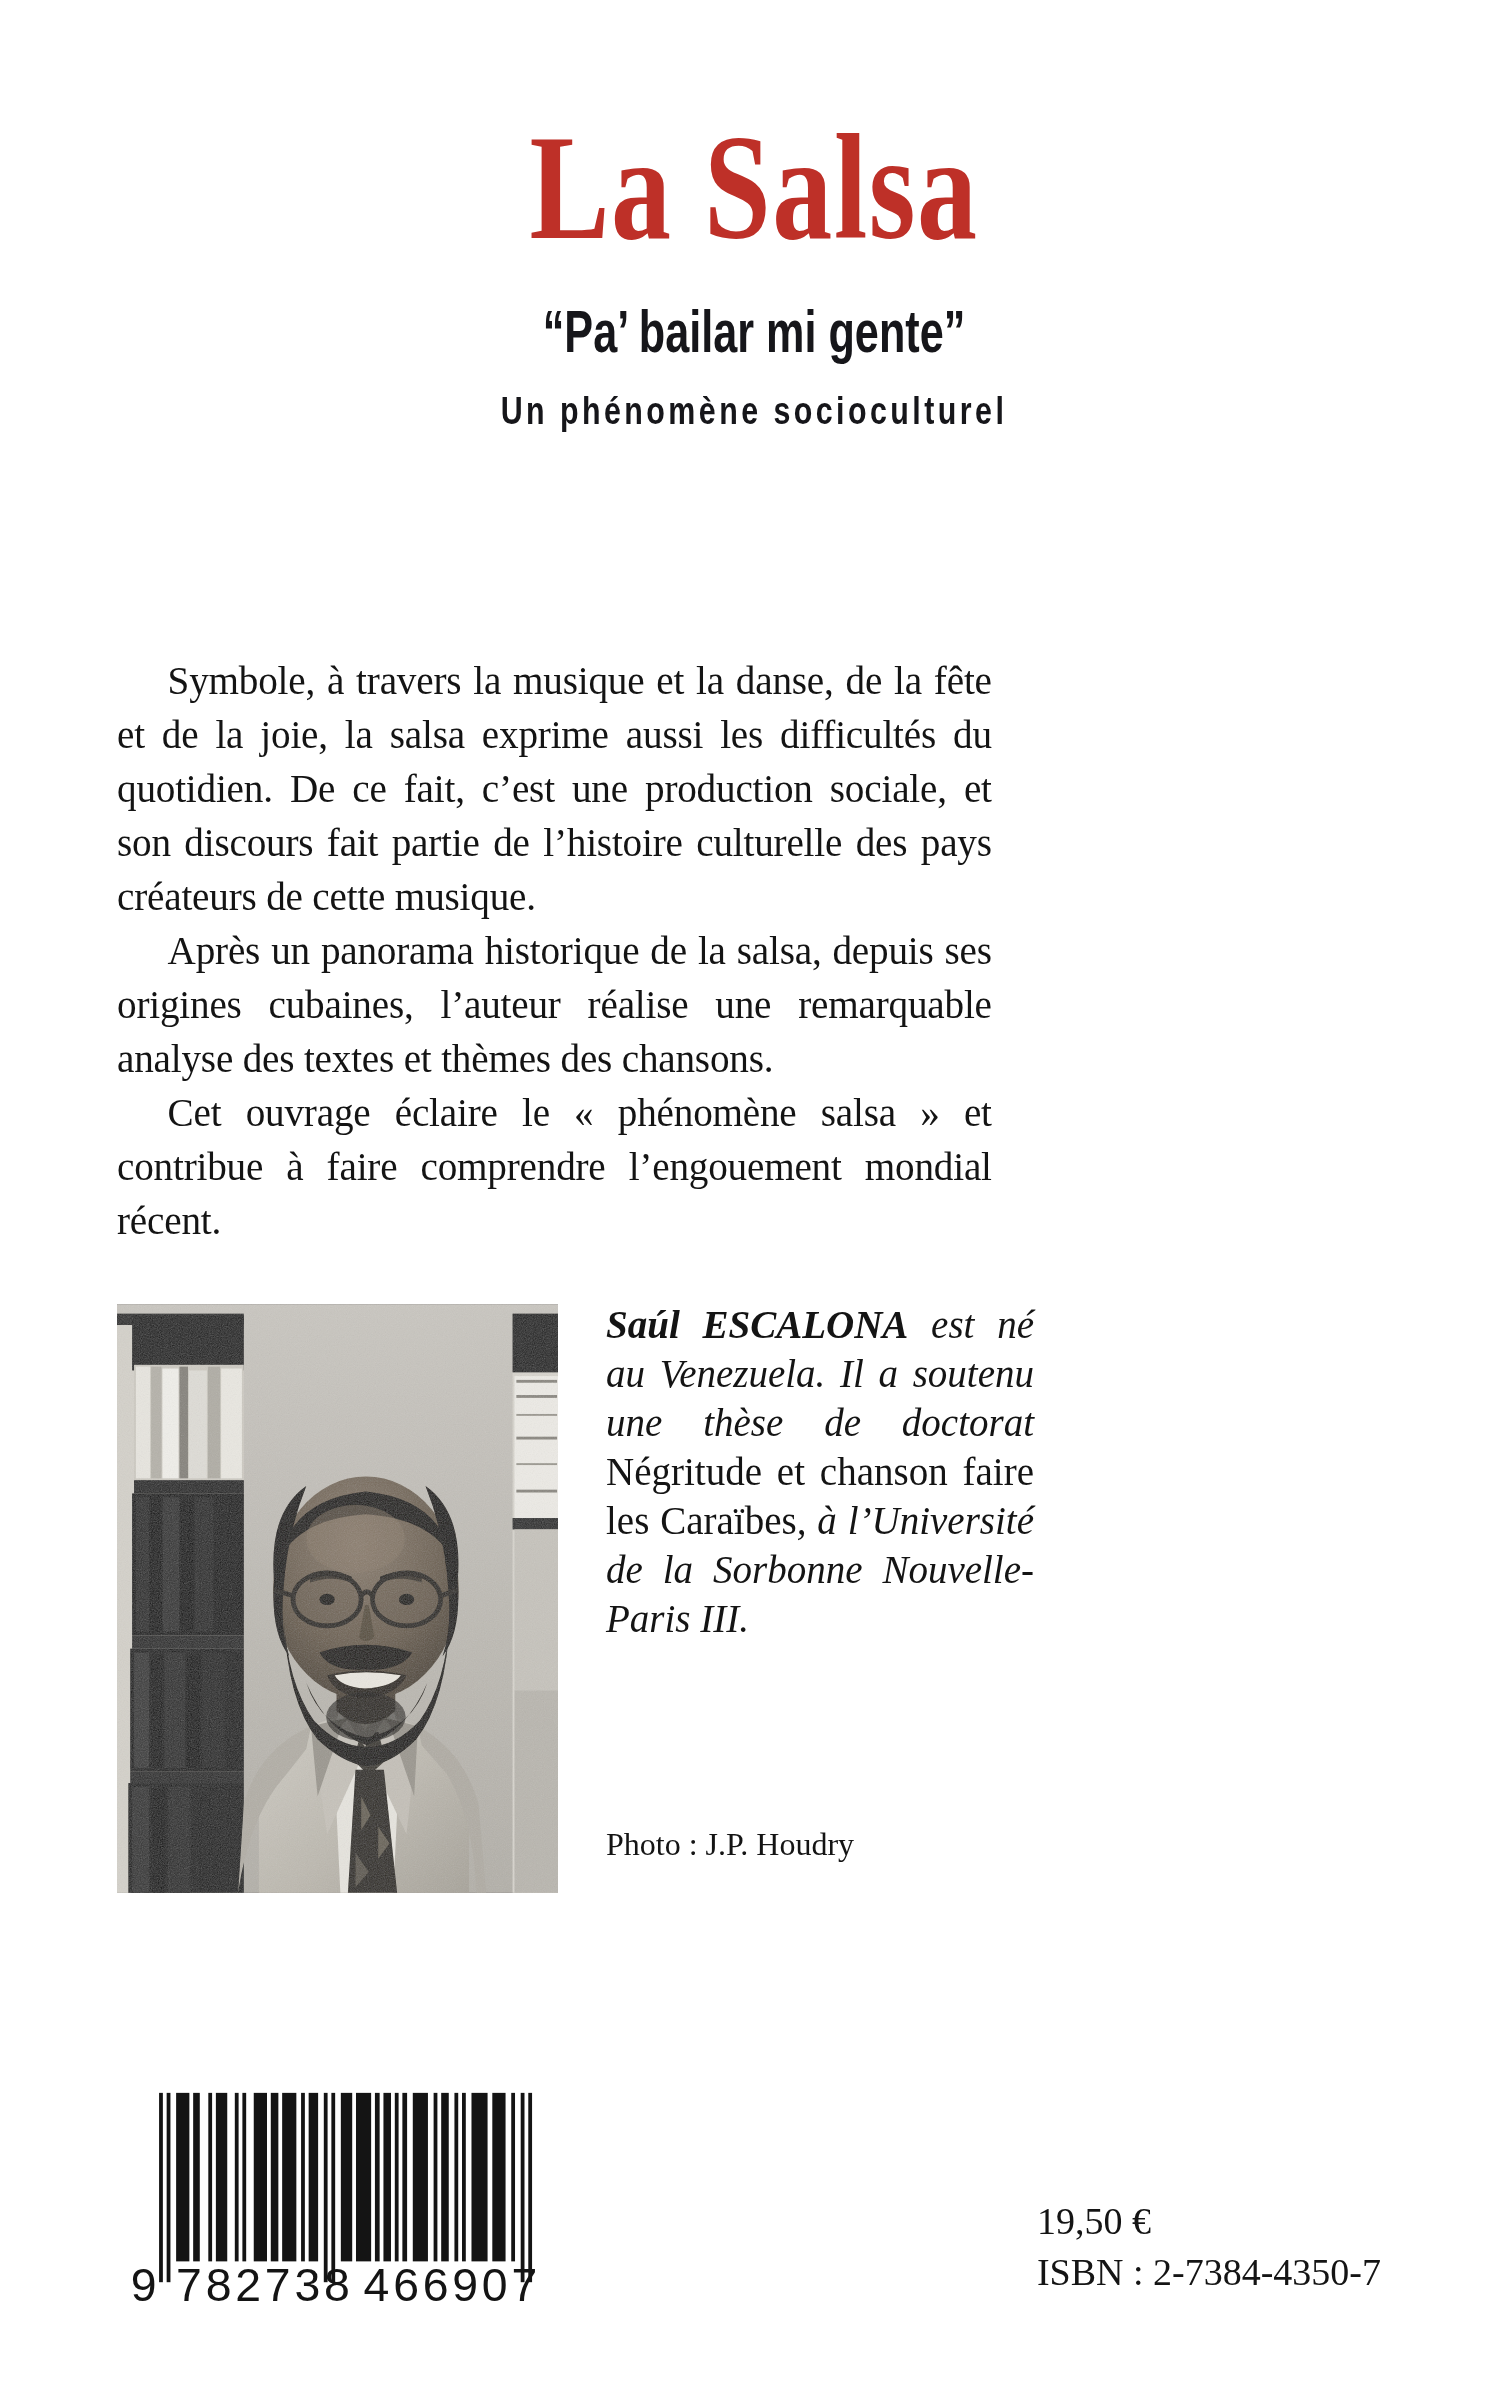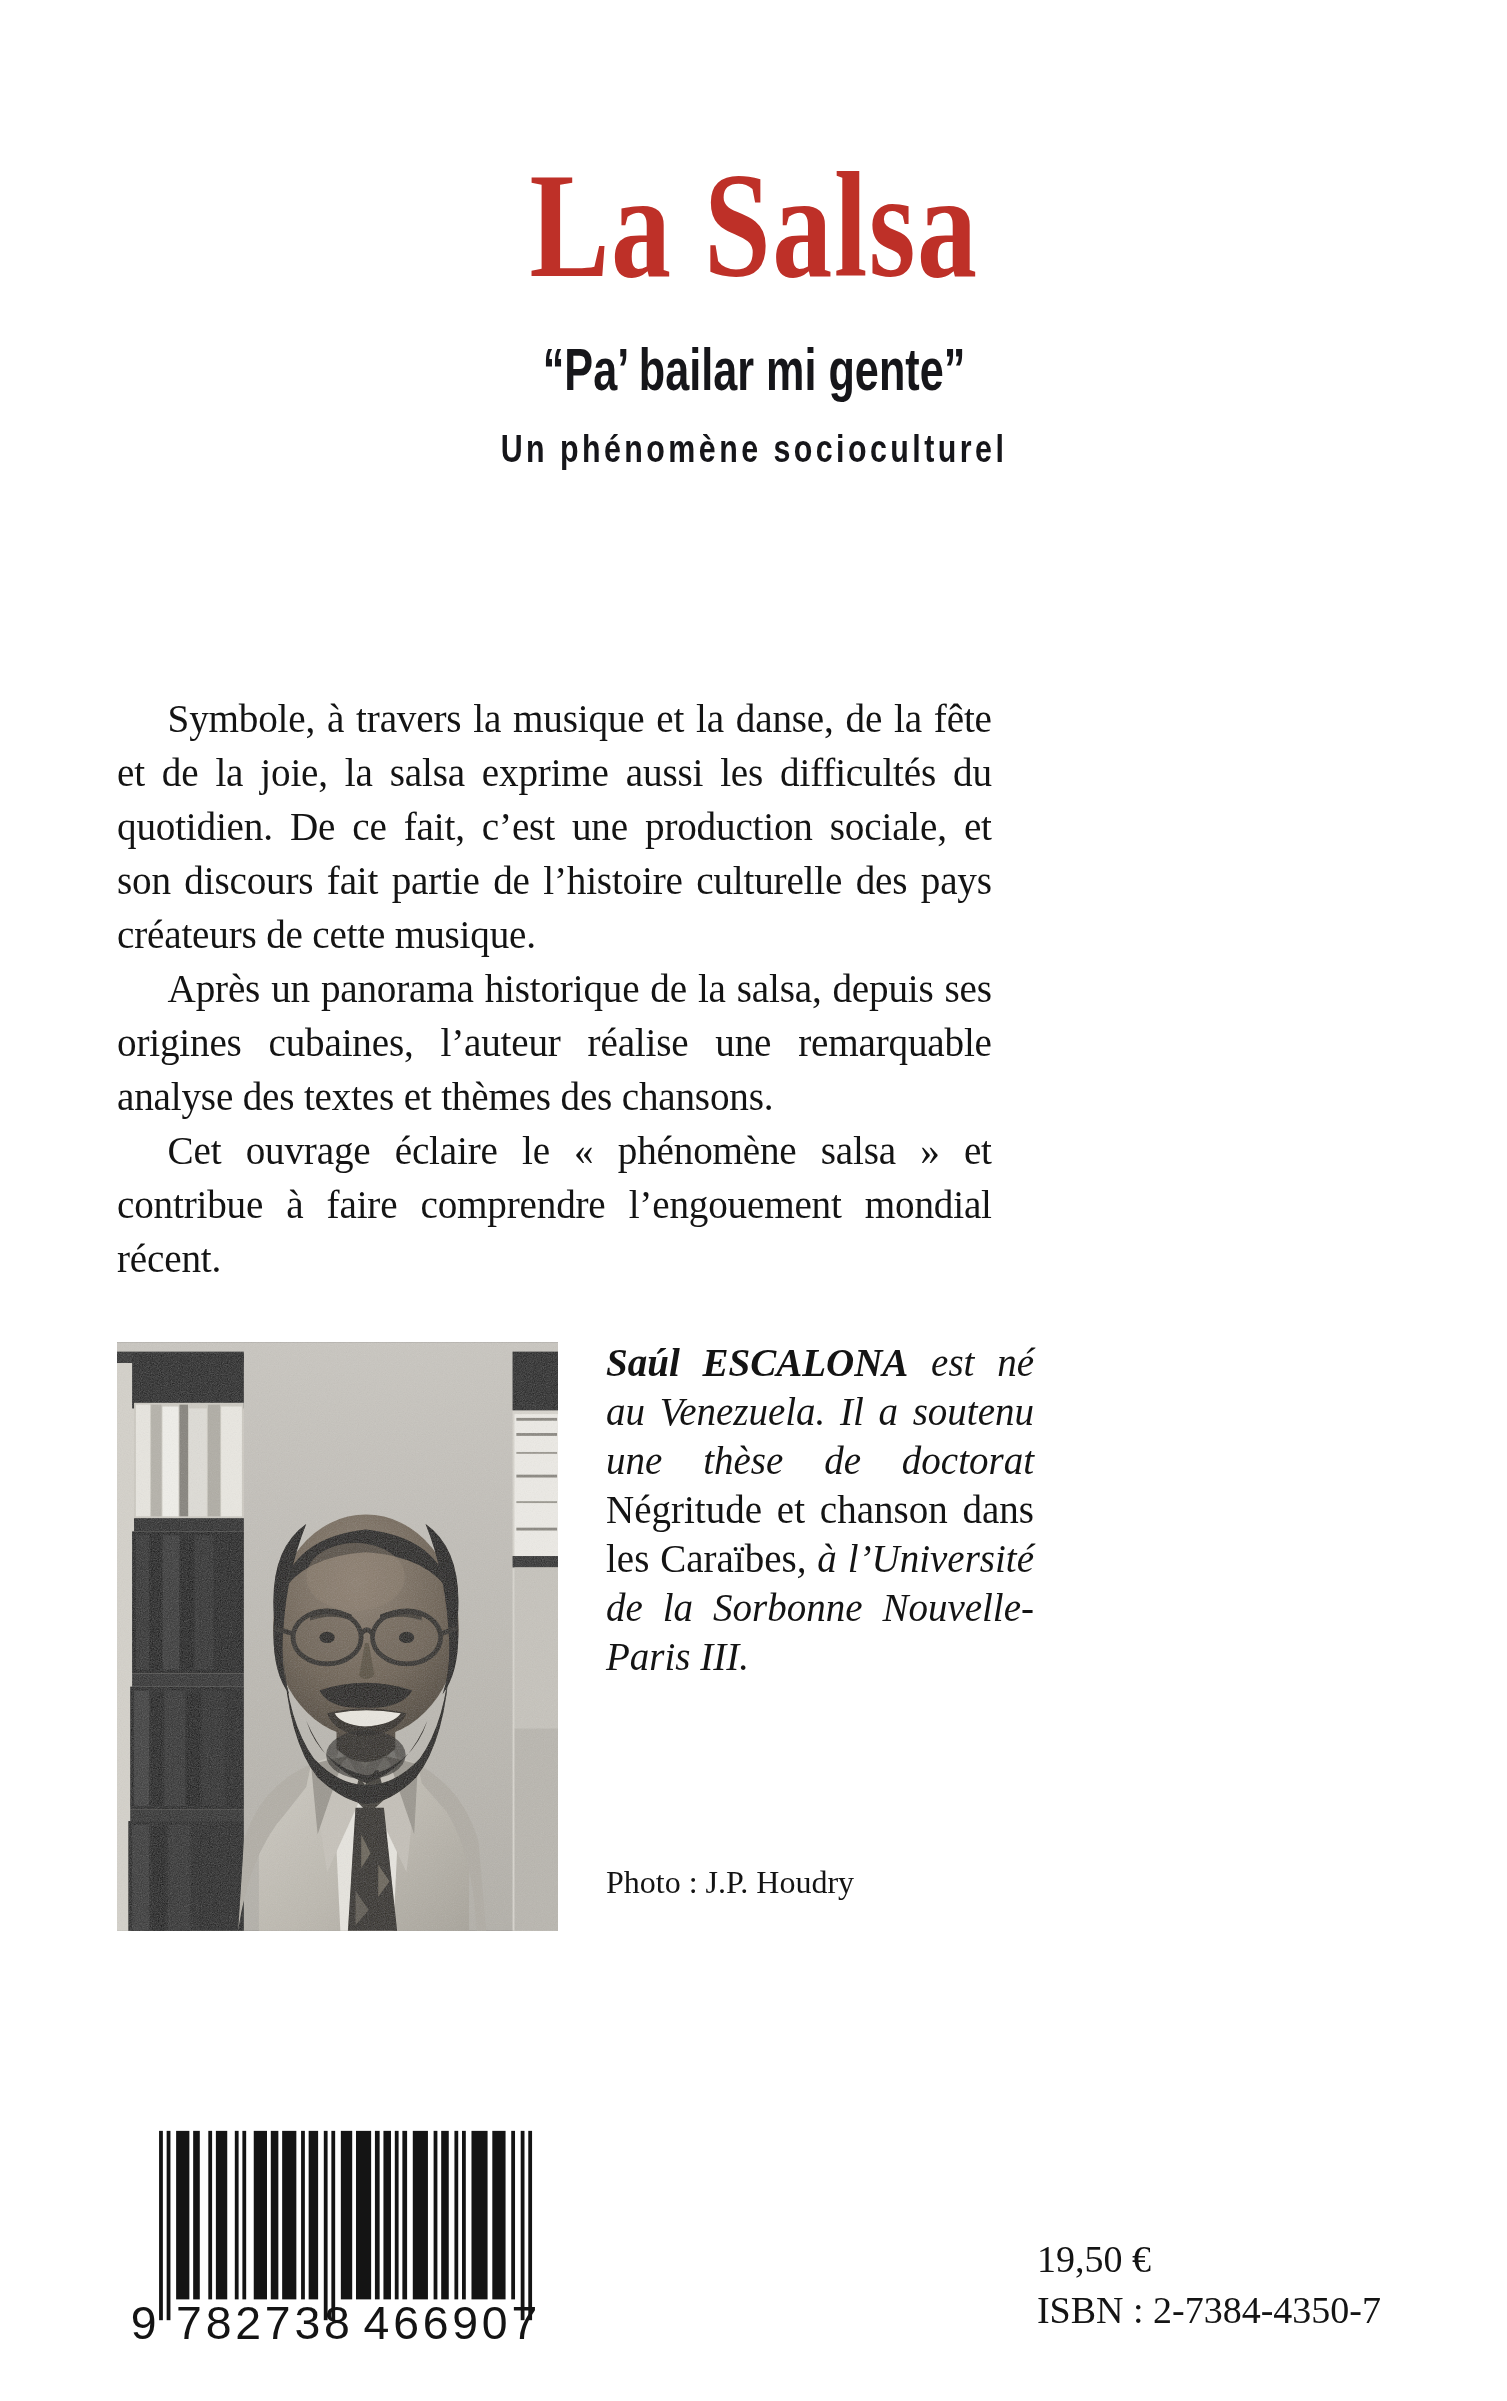--- a/index.html
+++ b/index.html
@@ -13,21 +13,20 @@
     position: relative;
     font-family: "Liberation Serif", "DejaVu Serif", serif;
     color: #111111;
     overflow: hidden;
   }
 
   .page {
     position: absolute;
     inset: 0;
     background: #ffffff;
-    margin-top: 38px;
   }
 
   
   .title-block {
     position: absolute;
     left: 0;
     right: 0;
     top: 112px;
     text-align: center;
   }
@@ -300,21 +299,21 @@
 
         <path d="M 176 330 Q 180 420 212 460 Q 240 486 264 488 Q 290 486 316 460 Q 348 420 352 330 Q 348 400 320 440 Q 294 468 264 468 Q 234 468 208 440 Q 180 400 176 330 Z" fill="#171410"></path>
         <path d="M 200 400 Q 222 452 264 466 Q 306 452 328 400 Q 312 448 264 458 Q 216 448 200 400 Z" fill="#1f1b15"></path>
 
         <ellipse cx="263" cy="436" rx="42" ry="26" fill="#0f0d0a" opacity="0.55"></ellipse>
       </g>
     </svg>
   </div>
 
   <div class="author-bio">
-    <span class="nm">Saúl ESCALONA</span><span class="it"> est né au Venezuela. Il a soutenu une thèse de doctorat </span><span class="ro">Négritude et chanson dans les Caraïbes</span><span class="it">, à l’Université de la Sorbonne Nouvelle-Paris III.</span>
+    <span class="nm">Saúl ESCALONA</span><span class="it"> est né au Venezuela. Il a soutenu une thèse de doctorat </span><span class="ro">Négritude et chanson faire les Caraïbes</span><span class="it">, à l’Université de la Sorbonne Nouvelle-Paris III.</span>
   </div>
 
   <div class="photo-credit">Photo : J.P. Houdry</div>
 
   <div class="barcode-wrap">
     <svg width="426" height="220" viewBox="0 0 450 232" xmlns="http://www.w3.org/2000/svg">
       <rect x="0" y="0" width="450" height="232" fill="#ffffff"></rect>
       <g fill="#141414">
 
         <rect x="36" y="6" width="4" height="200"></rect>

